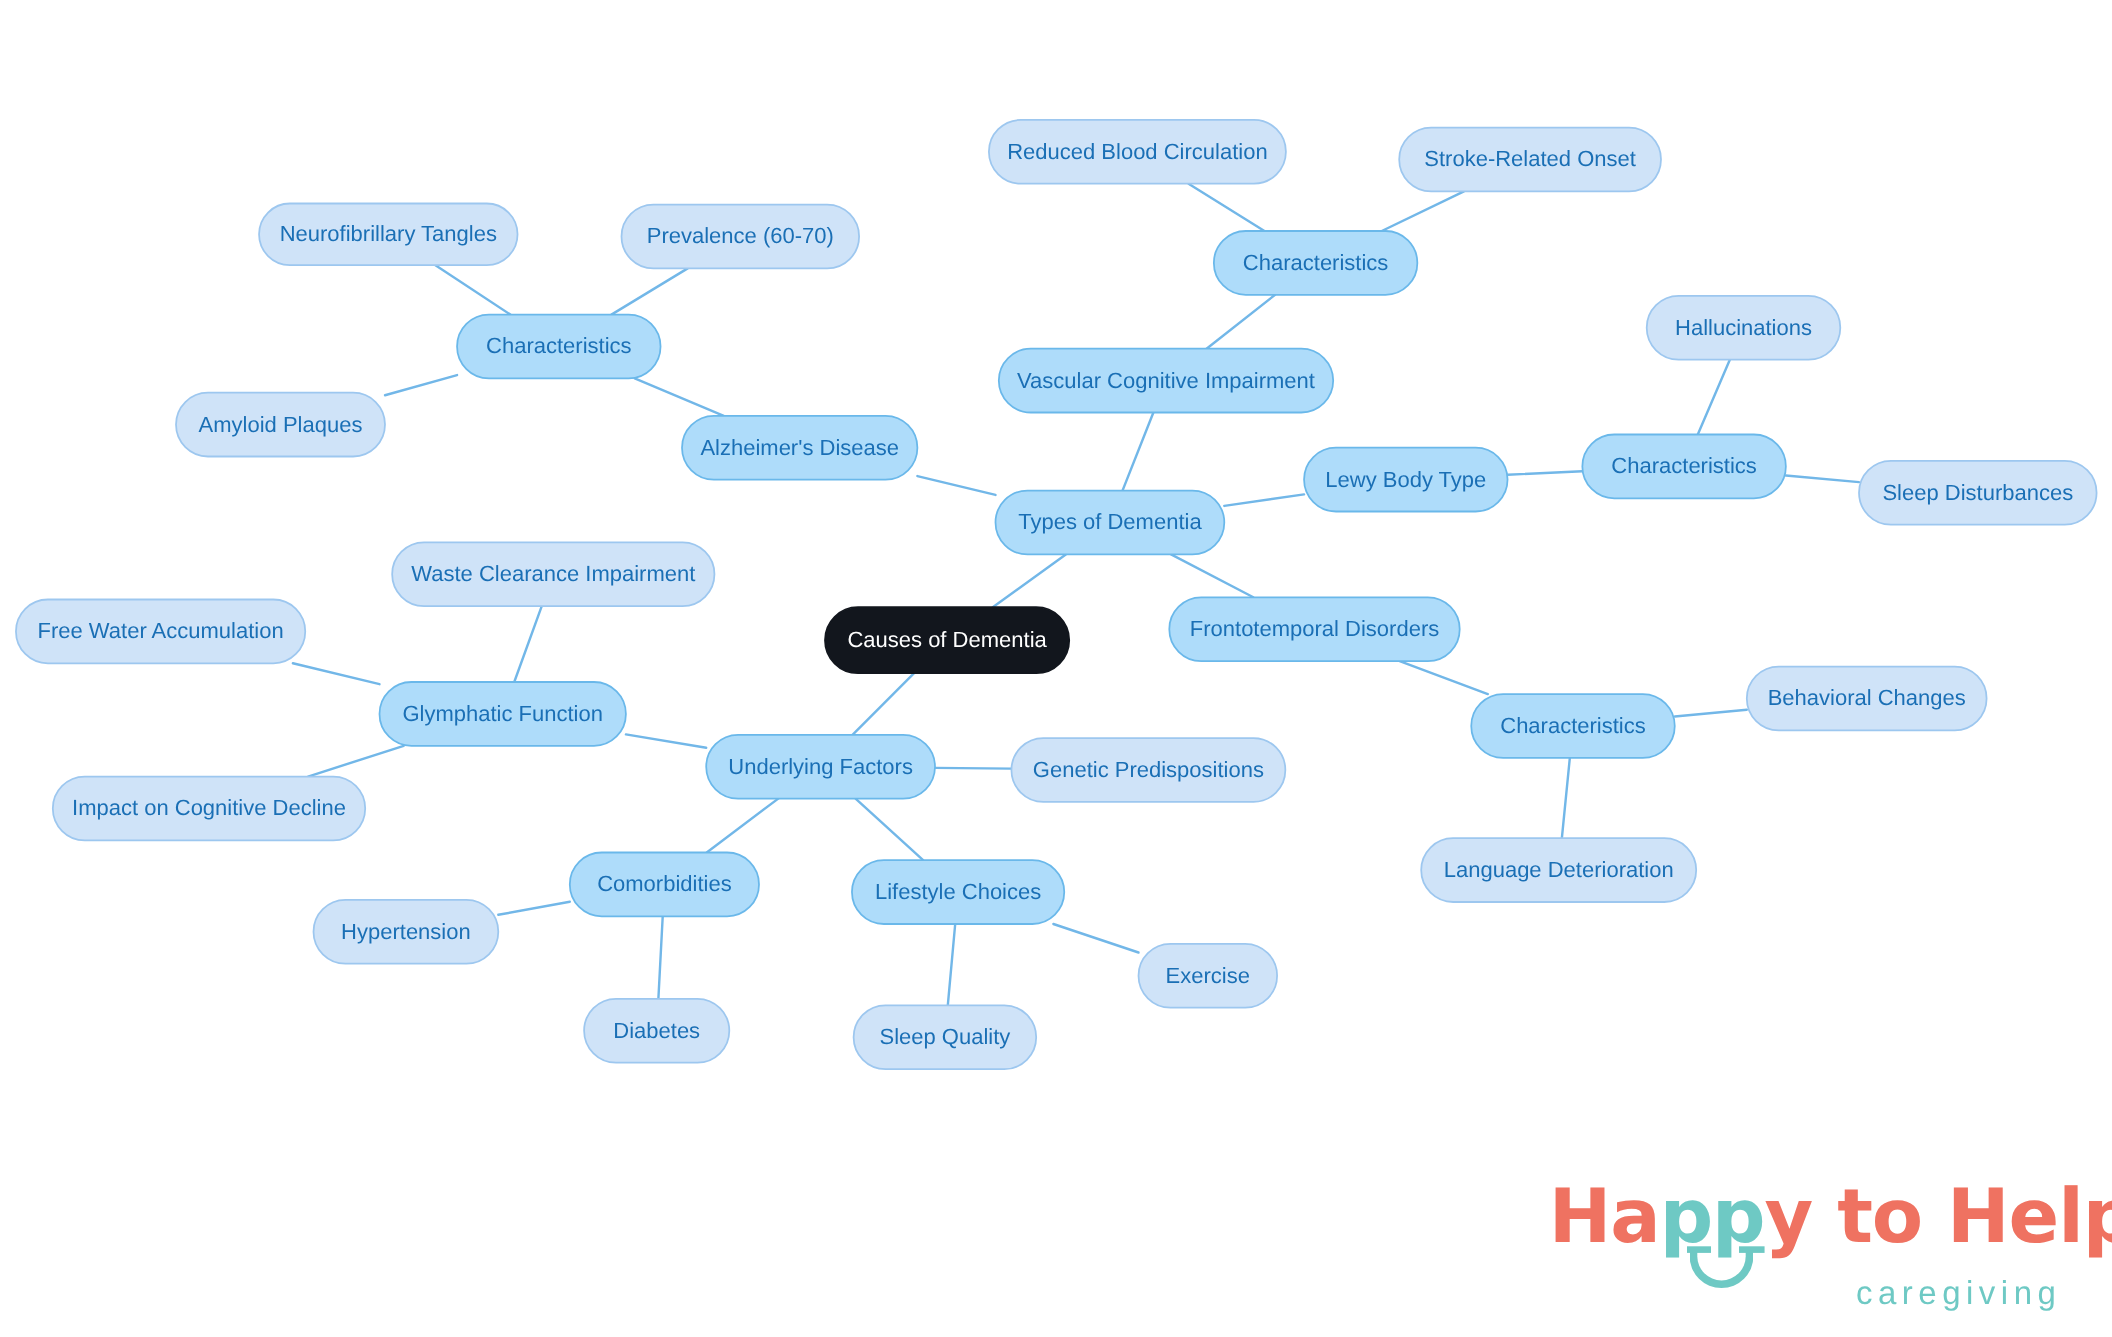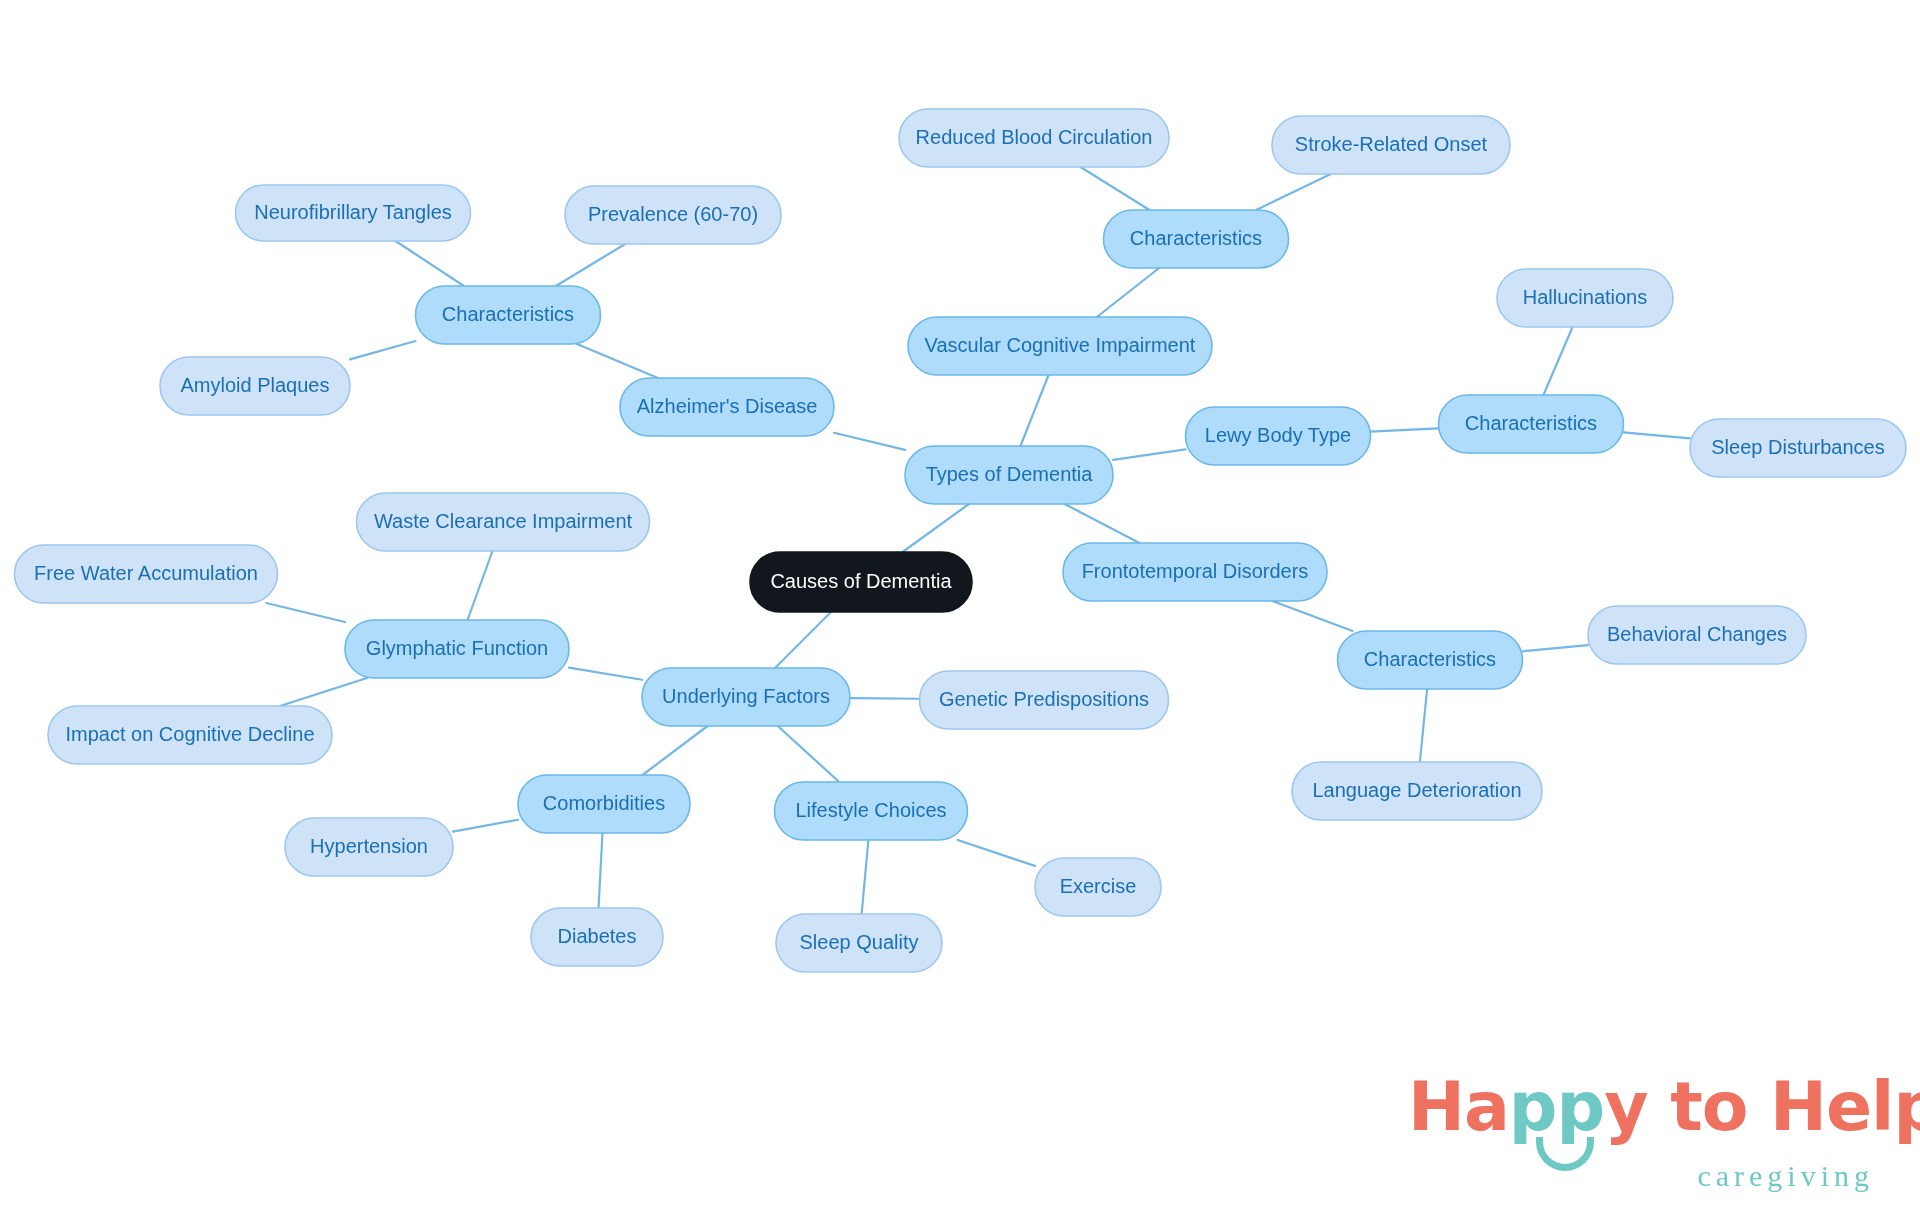--- a/index.html
+++ b/index.html
@@ -61,26 +61,27 @@
     font-family: "DejaVu Sans", sans-serif;
     font-weight: bold;
     font-size: 68px;
     letter-spacing: -1px;
     color: #ef7261;
     white-space: nowrap;
     line-height: 1;
   }
   .logo-pp {
     color: #6ec9c4;
+    text-decoration: underline;
   }
   .logo-sub {
     position: absolute;
     right: 4px;
     bottom: 2px;
-    font-family: Liberation Serif, serif;
+    font-family: Liberation Sans, sans-serif;
     font-size: 30px;
     letter-spacing: 5px;
     color: #6ec9c4;
     white-space: nowrap;
     line-height: 1;
   }
   .logo-smile {
     position: absolute;
     left: 128px;
     top: 64px;

